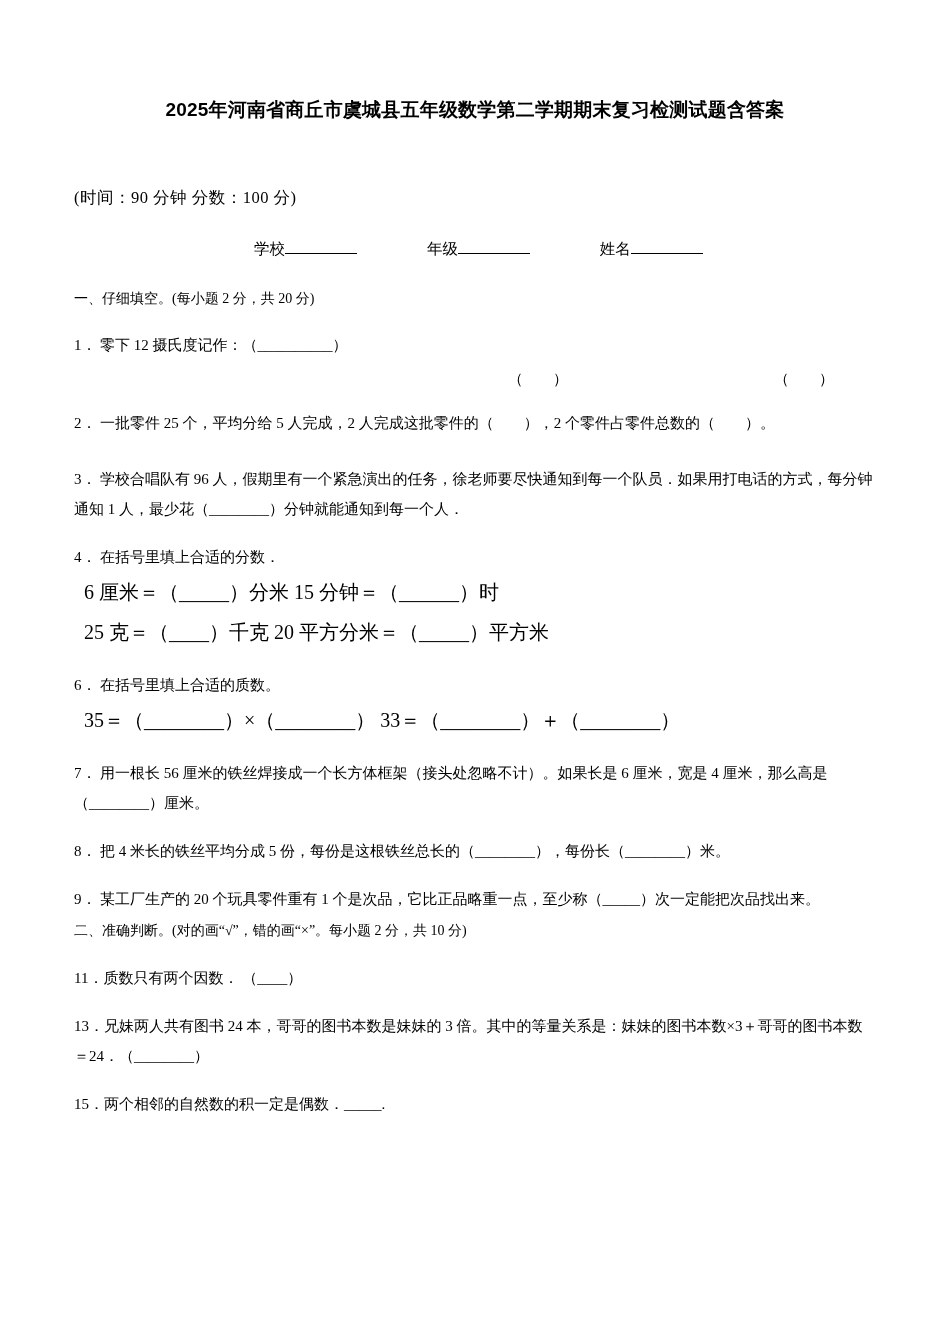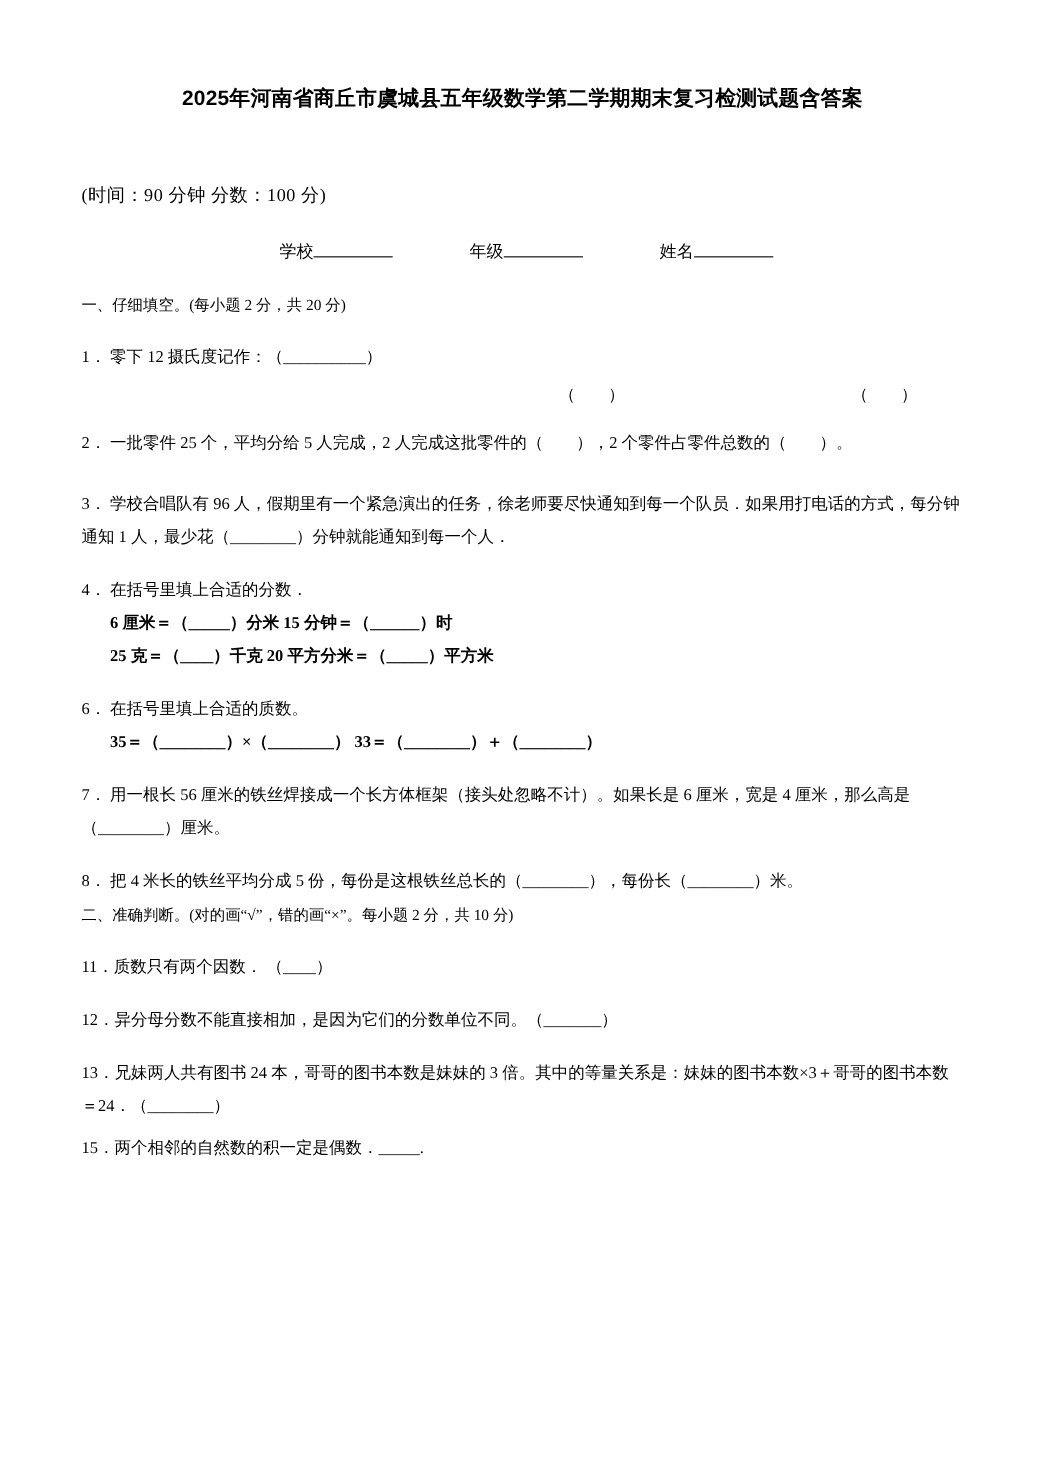--- a/index.html
+++ b/index.html
@@ -9,21 +9,21 @@
   }
   body {
     width: 950px;
     height: 1344px;
     font-family: "Liberation Serif", "DejaVu Serif", serif;
     color: #000000;
     position: relative;
     overflow: hidden;
   }
   .page {
-    padding: 76px 74px 0 74px;
+    padding: 96px 74px 0 74px;
     box-sizing: border-box;
     width: 950px;
   }
   .doc-title {
     font-family: "Liberation Sans", "DejaVu Sans", sans-serif;
     font-weight: bold;
     font-size: 19px;
     text-align: center;
     letter-spacing: 0.2px;
     margin: 0 0 0 0;
@@ -58,24 +58,23 @@
   .q {
     font-size: 15px;
     line-height: 2.0;
     margin-top: 18px;
   }
   .qnum {
     display: inline-block;
     min-width: 26px;
   }
   .subline {
-    font-size: 15px;
+    font-size: 20px;
     line-height: 2.0;
-    margin-left: 26px;
-    font-weight: bold;
+    margin-left: 10px;
   }
   .spacer-sm { height: 8px; }
   .q2-wrap { position: relative; }
   .q2-tops {
     font-size: 15px;
     position: relative;
     height: 20px;
     margin-top: 10px;
   }
   .q2-tops .t1 { position: absolute; left: 434px; }
@@ -145,35 +144,35 @@
   <div class="subline">35＝（________）×（________）    33＝（________）＋（________）</div>
 
   <div class="q">
     <span class="qnum">7．</span><span>用一根长 56 厘米的铁丝焊接成一个长方体框架（接头处忽略不计）。如果长是 6 厘米，宽是 4 厘米，那么高是（________）厘米。</span>
   </div>
 
   <div class="q">
     <span class="qnum">8．</span><span>把 4 米长的铁丝平均分成 5 份，每份是这根铁丝总长的（________），每份长（________）米。</span>
   </div>
 
+  <div class="q">
+    <span class="qnum">9．</span><span>某工厂生产的 20 个玩具零件重有 1 个是次品，它比正品略重一点，至少称（_____）次一定能把次品找出来。</span>
+  </div>
 
 
   <div class="section-head" style="margin-top:4px;">二、准确判断。(对的画“√”，错的画“×”。每小题 2 分，共 10 分)</div>
 
   <div class="q">
     <span class="qnum">11．</span><span>质数只有两个因数．      （____）</span>
   </div>
 
-  <div class="q">
-    <span class="qnum">12．</span><span>异分母分数不能直接相加，是因为它们的分数单位不同。（_______）</span>
-  </div>
 
   <div class="q">
     <span class="qnum">13．</span><span>兄妹两人共有图书 24 本，哥哥的图书本数是妹妹的 3 倍。其中的等量关系是：妹妹的图书本数×3＋哥哥的图书本数＝24．（________）</span>
   </div>
 
 
-  <div class="q" style="margin-top:8px;font-family:Liberation Serif, serif;">
+  <div class="q" style="margin-top:18px;font-family:Liberation Serif, serif;">
     <span class="qnum">15．</span><span>两个相邻的自然数的积一定是偶数．_____.</span>
   </div>
 
 
 </div>
 
 </body></html>

